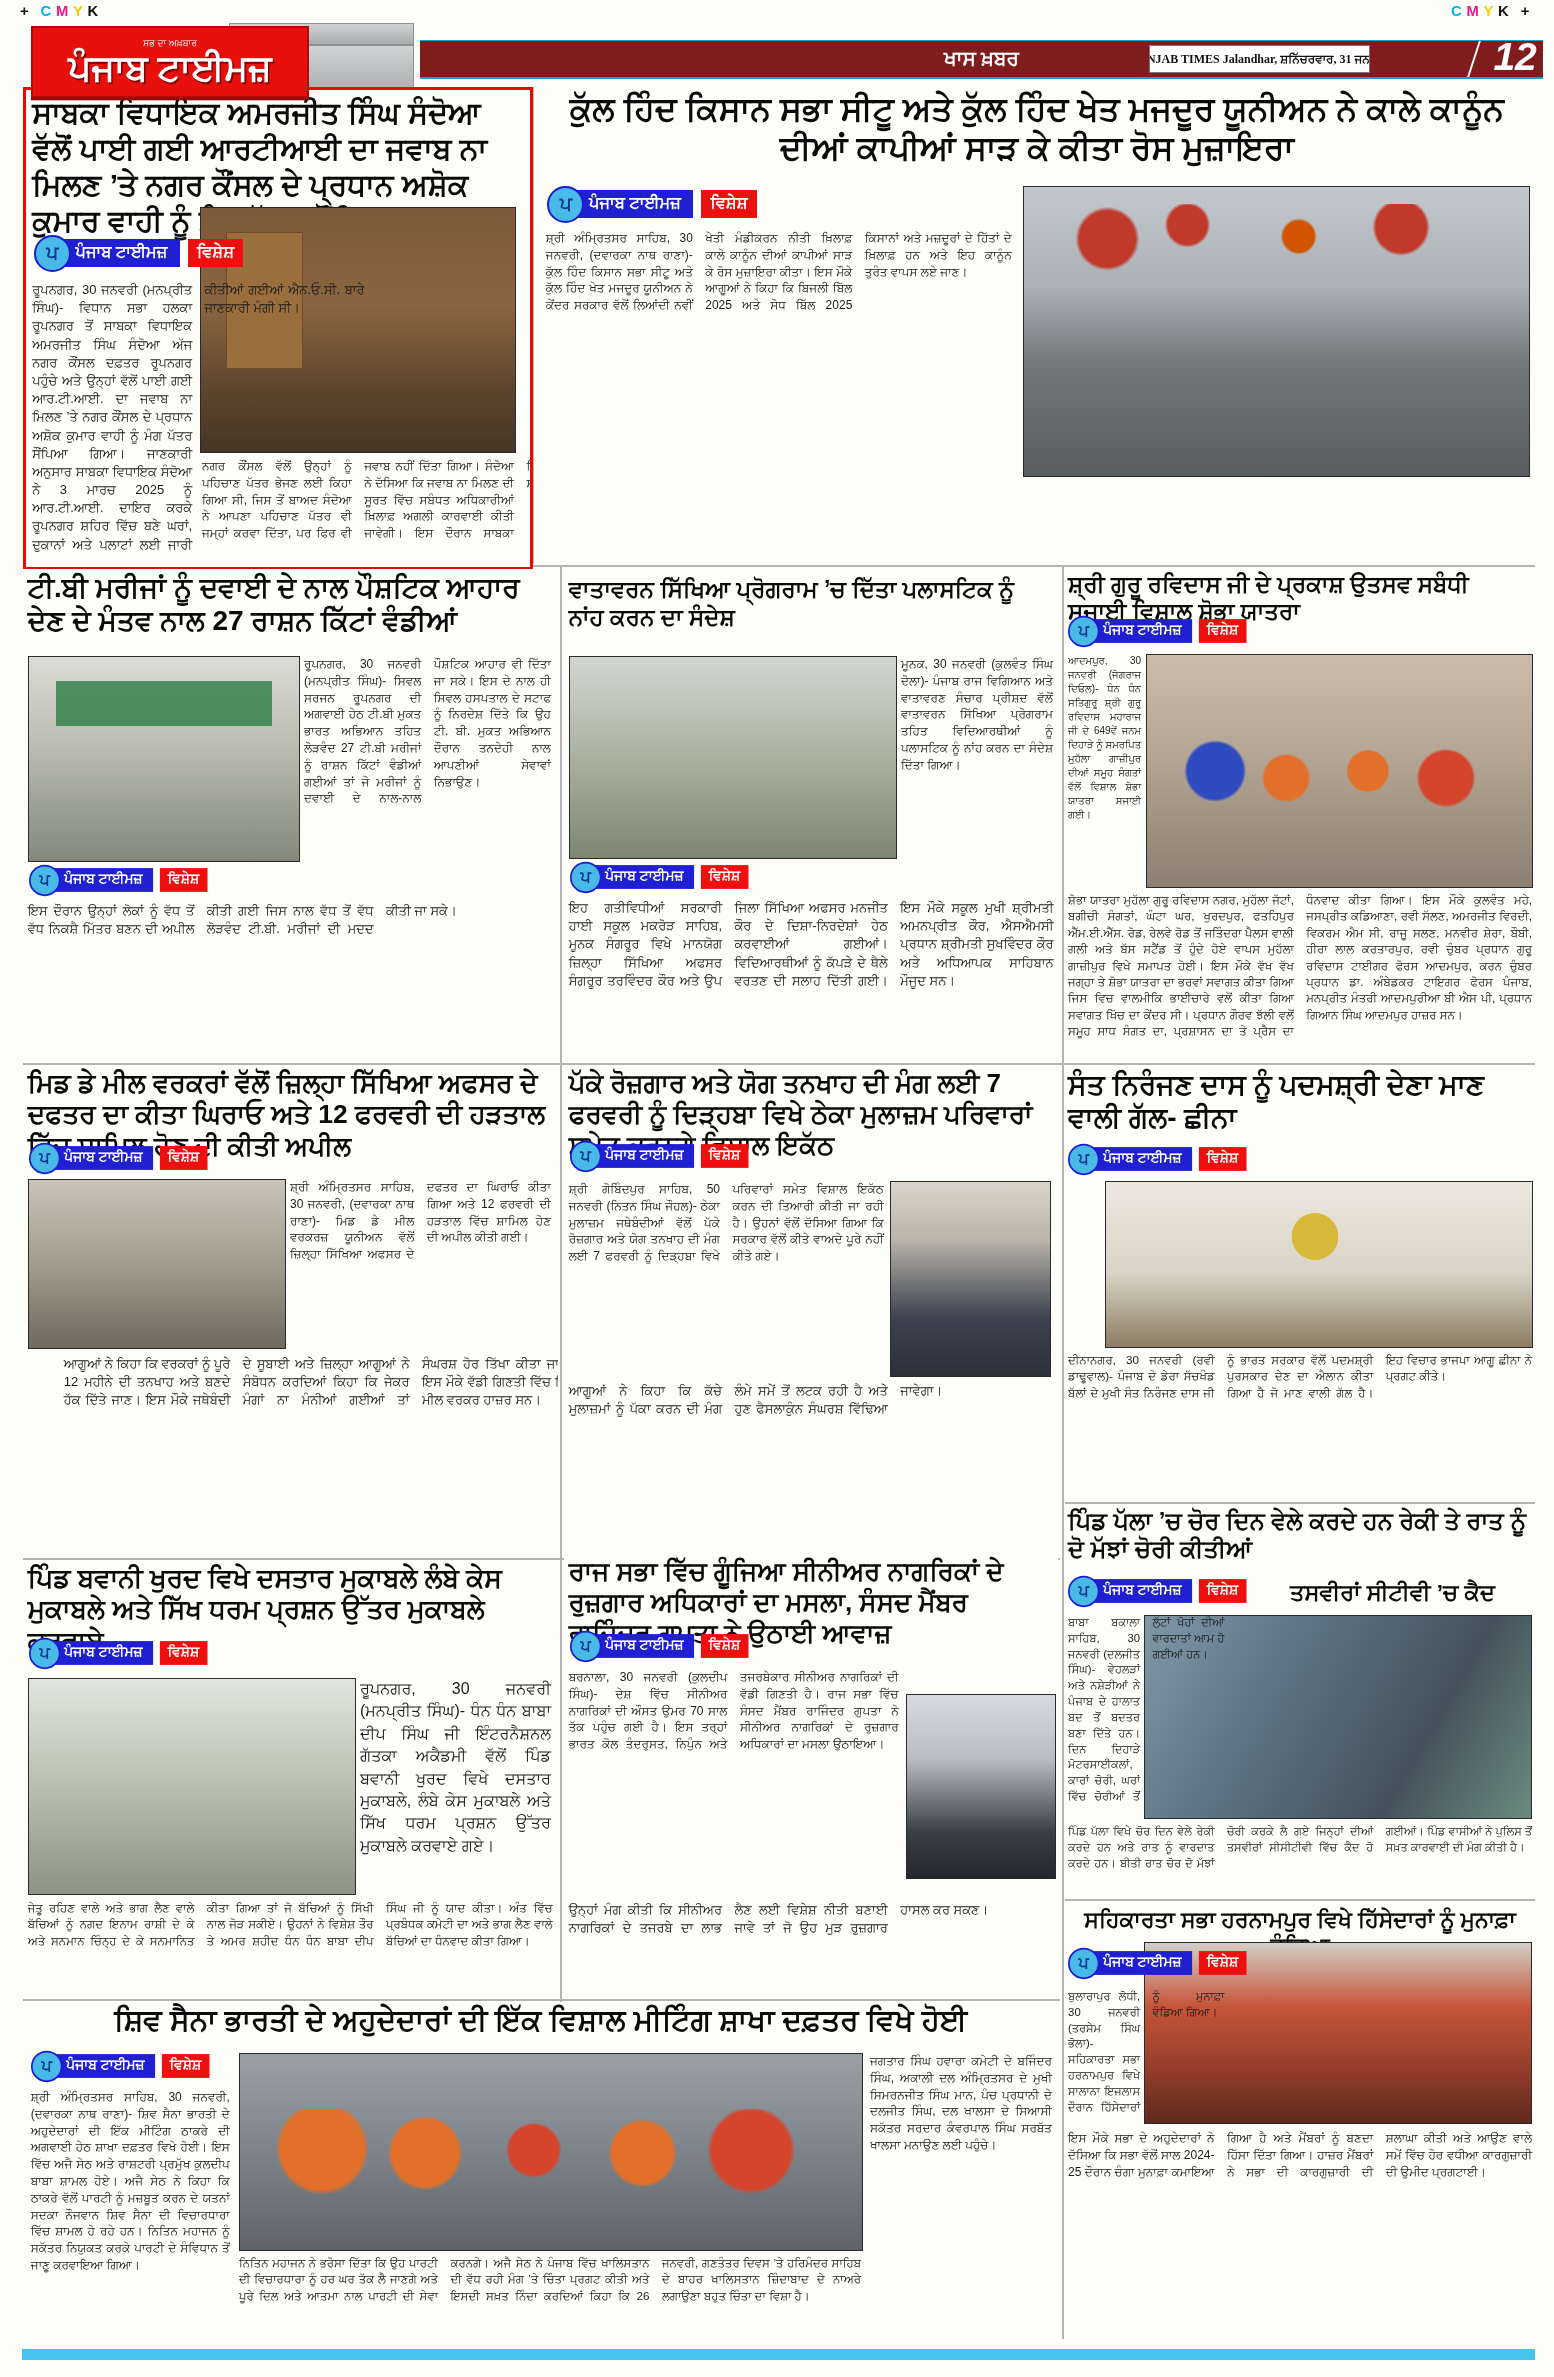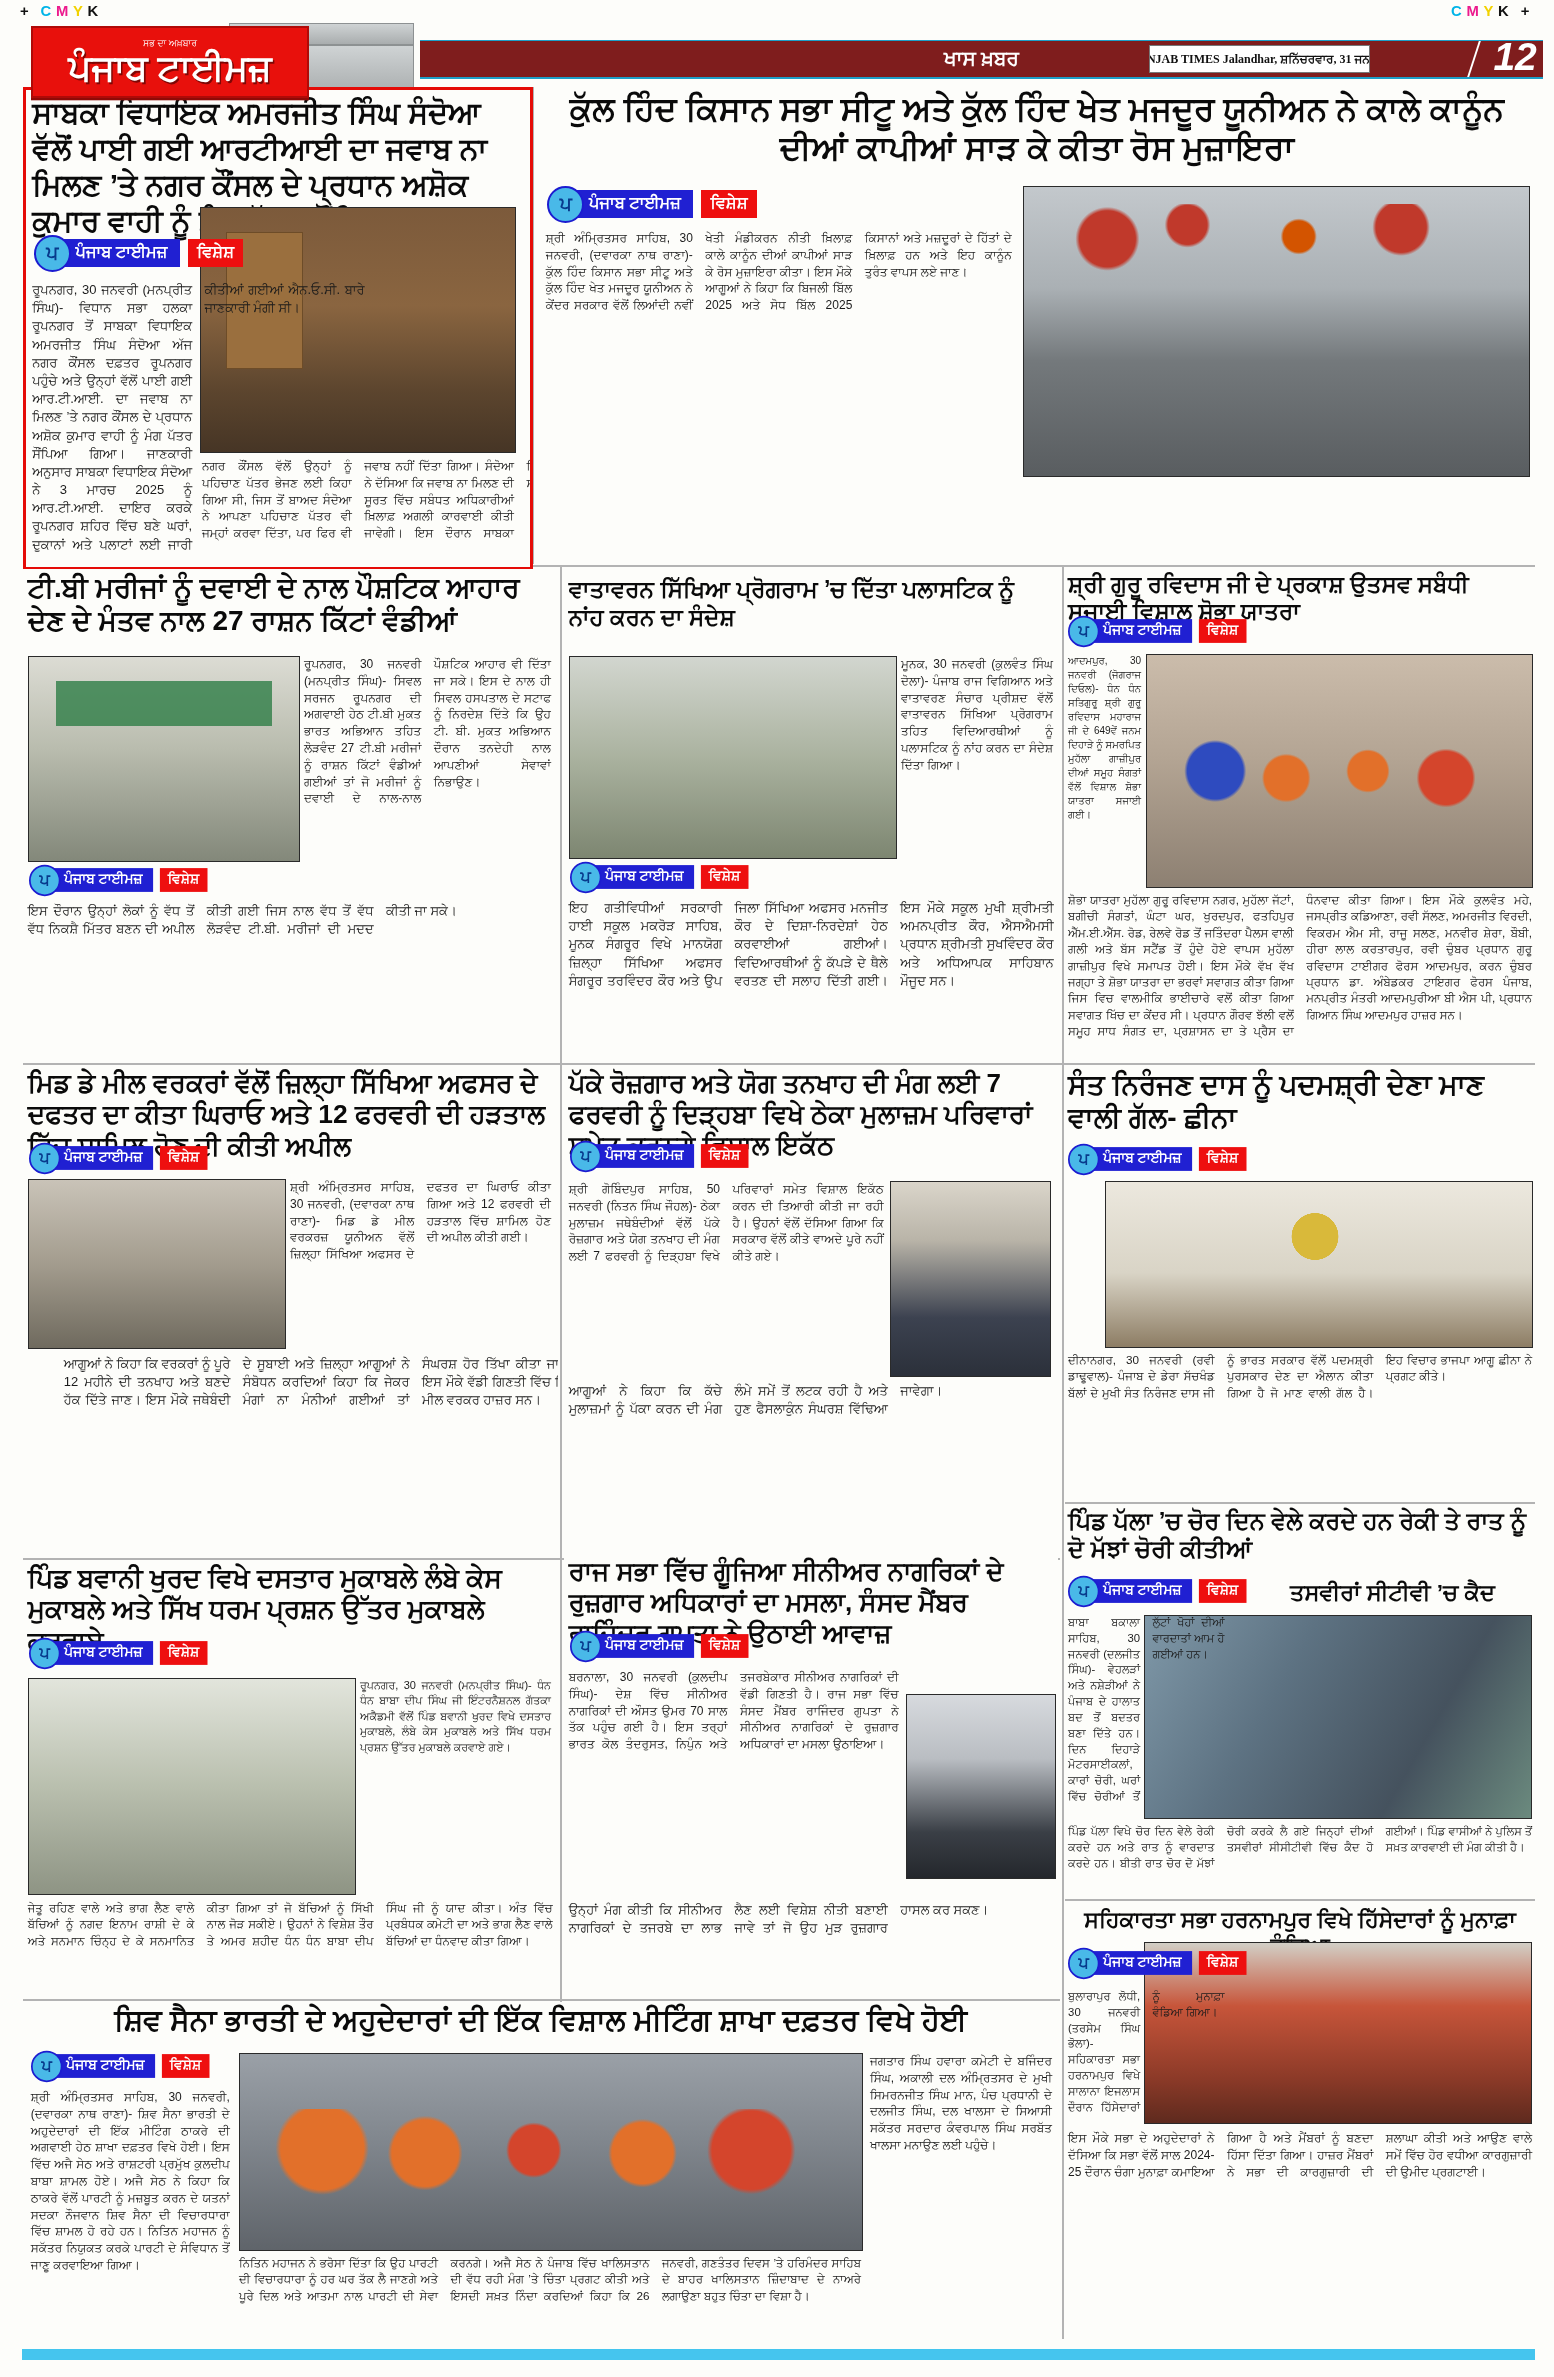--- a/index.html
+++ b/index.html
@@ -271,21 +271,21 @@
   <section class="art" id="art-dastar">
     <h2 class="hl" style="left:4.7px;top:1.6px;width:525px;font-size:26.4px;">ਪਿੰਡ ਬਵਾਨੀ ਖੁਰਦ ਵਿਖੇ ਦਸਤਾਰ ਮੁਕਾਬਲੇ ਲੰਬੇ ਕੇਸ ਮੁਕਾਬਲੇ ਅਤੇ ਸਿੱਖ ਧਰਮ ਪ੍ਰਸ਼ਨ ਉੱਤਰ ਮੁਕਾਬਲੇ ਕਰਵਾਏ</h2>
     <div class="badge sm" style="left:6.2px;top:78px;">
       <span class="bc">
           <i>ਪ</i>
         </span>
       <span class="bb">ਪੰਜਾਬ ਟਾਈਮਜ਼</span>
       <span class="br">ਵਿਸ਼ੇਸ਼</span>
     </div>
     <div class="photo ph-gattka" style="left:4.7px;top:117px;width:326px;height:215px;"></div>
-    <div class="body-txt c1" style="left:337px;top:117px;width:191px;height:215px;font-size:11px;">ਰੂਪਨਗਰ, 30 ਜਨਵਰੀ (ਮਨਪ੍ਰੀਤ ਸਿੰਘ)- ਧੰਨ ਧੰਨ ਬਾਬਾ ਦੀਪ ਸਿੰਘ ਜੀ ਇੰਟਰਨੈਸ਼ਨਲ ਗੱਤਕਾ ਅਕੈਡਮੀ ਵੱਲੋਂ ਪਿੰਡ ਬਵਾਨੀ ਖੁਰਦ ਵਿਖੇ ਦਸਤਾਰ ਮੁਕਾਬਲੇ, ਲੰਬੇ ਕੇਸ ਮੁਕਾਬਲੇ ਅਤੇ ਸਿੱਖ ਧਰਮ ਪ੍ਰਸ਼ਨ ਉੱਤਰ ਮੁਕਾਬਲੇ ਕਰਵਾਏ ਗਏ।</div>
+    <div class="body-txt c1" style="left:337px;top:117px;width:191px;height:215px;font-size:16px;">ਰੂਪਨਗਰ, 30 ਜਨਵਰੀ (ਮਨਪ੍ਰੀਤ ਸਿੰਘ)- ਧੰਨ ਧੰਨ ਬਾਬਾ ਦੀਪ ਸਿੰਘ ਜੀ ਇੰਟਰਨੈਸ਼ਨਲ ਗੱਤਕਾ ਅਕੈਡਮੀ ਵੱਲੋਂ ਪਿੰਡ ਬਵਾਨੀ ਖੁਰਦ ਵਿਖੇ ਦਸਤਾਰ ਮੁਕਾਬਲੇ, ਲੰਬੇ ਕੇਸ ਮੁਕਾਬਲੇ ਅਤੇ ਸਿੱਖ ਧਰਮ ਪ੍ਰਸ਼ਨ ਉੱਤਰ ਮੁਕਾਬਲੇ ਕਰਵਾਏ ਗਏ।</div>
     <div class="body-txt c3" style="left:4.7px;top:339px;width:525px;height:90px;font-size:11.7px;">ਜੇਤੂ ਰਹਿਣ ਵਾਲੇ ਅਤੇ ਭਾਗ ਲੈਣ ਵਾਲੇ ਬੱਚਿਆਂ ਨੂੰ ਨਗਦ ਇਨਾਮ ਰਾਸ਼ੀ ਦੇ ਕੇ ਅਤੇ ਸਨਮਾਨ ਚਿੰਨ੍ਹ ਦੇ ਕੇ ਸਨਮਾਨਿਤ ਕੀਤਾ ਗਿਆ ਤਾਂ ਜੋ ਬੱਚਿਆਂ ਨੂੰ ਸਿੱਖੀ ਨਾਲ ਜੋੜ ਸਕੀਏ। ਉਹਨਾਂ ਨੇ ਵਿਸ਼ੇਸ਼ ਤੌਰ ਤੇ ਅਮਰ ਸ਼ਹੀਦ ਧੰਨ ਧੰਨ ਬਾਬਾ ਦੀਪ ਸਿੰਘ ਜੀ ਨੂੰ ਯਾਦ ਕੀਤਾ। ਅੰਤ ਵਿੱਚ ਪ੍ਰਬੰਧਕ ਕਮੇਟੀ ਦਾ ਅਤੇ ਭਾਗ ਲੈਣ ਵਾਲੇ ਬੱਚਿਆਂ ਦਾ ਧੰਨਵਾਦ ਕੀਤਾ ਗਿਆ।</div>
   </section>
 
   <section class="art" id="art-rajsabha">
     <h2 class="hl" style="left:4.7px;top:1.6px;width:485px;font-size:26px;">ਰਾਜ ਸਭਾ ਵਿੱਚ ਗੂੰਜਿਆ ਸੀਨੀਅਰ ਨਾਗਰਿਕਾਂ ਦੇ ਰੁਜ਼ਗਾਰ ਅਧਿਕਾਰਾਂ ਦਾ ਮਸਲਾ, ਸੰਸਦ ਮੈਂਬਰ ਰਾਜਿੰਦਰ ਗੁਪਤਾ ਨੇ ਉਠਾਈ ਆਵਾਜ਼</h2>
     <div class="badge sm" style="left:6.2px;top:78px;">
       <span class="bc">
           <i>ਪ</i>
         </span>
       <span class="bb">ਪੰਜਾਬ ਟਾਈਮਜ਼</span>

